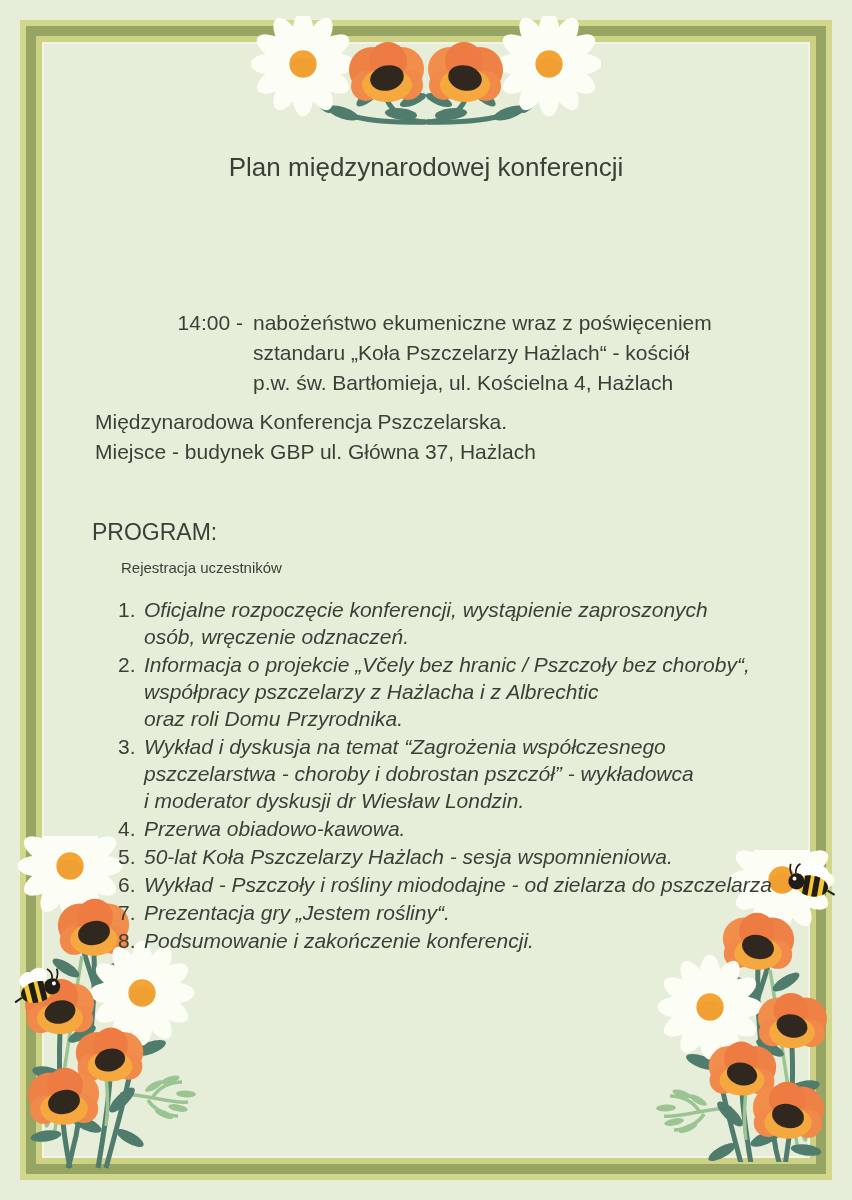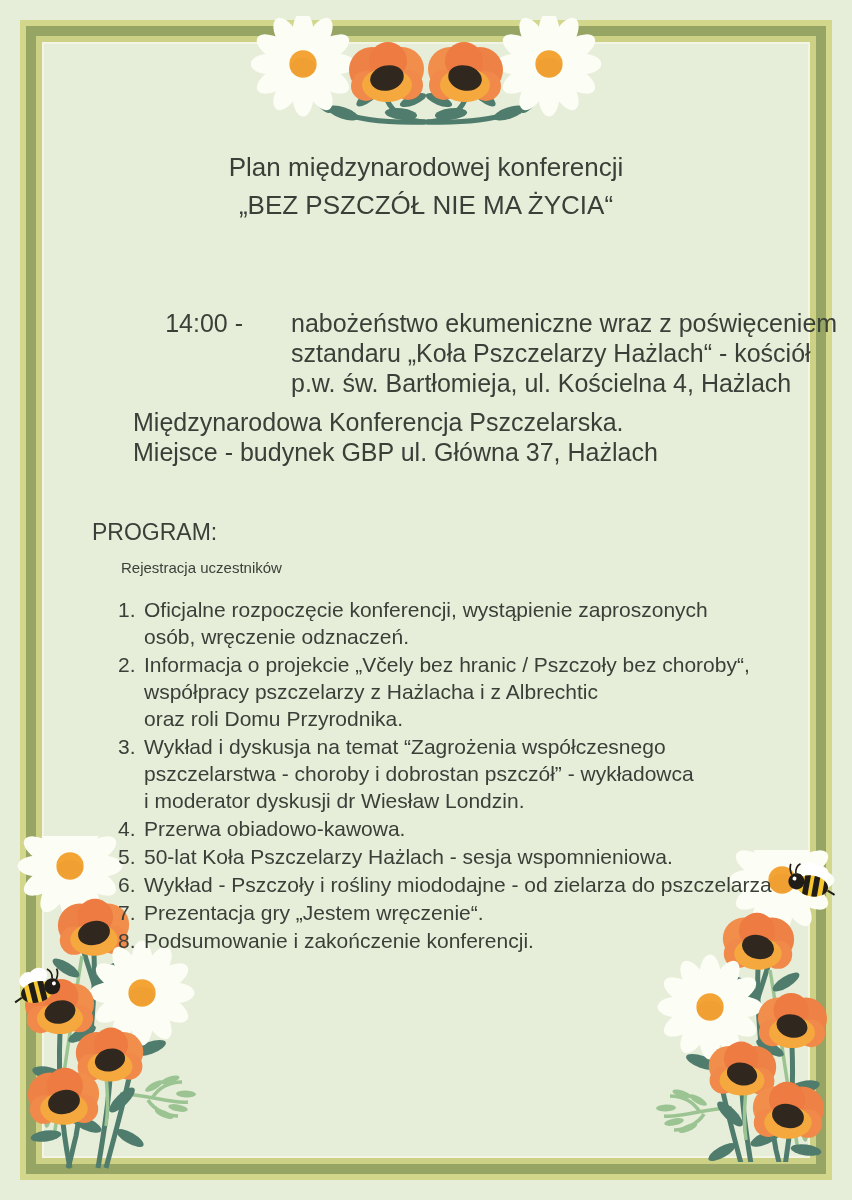--- a/index.html
+++ b/index.html
@@ -29,30 +29,30 @@
   .text-layer{position:absolute;inset:0;z-index:4;}
   .title-block{
     position:absolute;top:148px;left:0;right:0;
     text-align:center;font-size:26px;line-height:38px;
   }
   .title-line{white-space:pre;}
   .schedule{
     position:absolute;top:308px;left:95px;
     display:grid;grid-template-columns:148px 1fr;
     column-gap:10px;row-gap:9px;
-    font-size:25px;line-height:30px;
+    font-size:21px;line-height:30px;
   }
   .sched-time{text-align:right;white-space:pre;}
-  .sched-lines{white-space:pre;margin-left:38px;}
+  .sched-lines{white-space:pre;}
   .program-heading{position:absolute;top:519px;left:92px;font-size:23px;}
   .program-sub{position:absolute;top:559px;left:121px;font-size:15px;}
   .program-list{position:absolute;top:596px;left:118px;font-size:21px;line-height:27px;}
   .program-item{display:grid;grid-template-columns:26px 1fr;margin-bottom:1px;}
   .item-number{white-space:pre;}
-  .item-lines{white-space:pre;}
+  .item-lines{white-space:pre;font-style:italic;}
 </style>
 </head>
 <body>
 
 <div class="poster">
   <div class="frame"></div>
 
   <svg width="0" height="0" style="position:absolute" aria-hidden="true">
     <defs>
       <g id="daisy">
@@ -176,21 +176,20 @@
     <use href="#bee" transform="translate(32,30) rotate(-14) scale(0.95)"></use>
   </svg>
   <svg class="deco bee-right" width="70" height="60" viewBox="0 0 70 60">
     <use href="#bee" transform="translate(36,30) scale(-0.95,0.95) rotate(-10)"></use>
   </svg>
 
   <div class="text-layer">
 
     <div class="title-block">
       <div class="title-line">Plan międzynarodowej konferencji</div>
-      <div class="title-line">„BEZ PSZCZÓŁ NIE MA ŻYCIA“</div>
     </div>
 
     <div class="schedule">
       <div class="sched-time">14:00 -</div>
       <div class="sched-lines">nabożeństwo ekumeniczne wraz z poświęceniem
 sztandaru „Koła Pszczelarzy Hażlach“ - kościół
 p.w. św. Bartłomieja, ul. Kościelna 4, Hażlach</div>
       <div class="sched-lines">Międzynarodowa Konferencja Pszczelarska.
 Miejsce - budynek GBP ul. Główna 37, Hażlach</div>
     </div>
@@ -223,21 +222,21 @@
       <div class="program-item">
         <span class="item-number">5.</span>
         <span class="item-lines">50-lat Koła Pszczelarzy Hażlach - sesja wspomnieniowa.</span>
       </div>
       <div class="program-item">
         <span class="item-number">6.</span>
         <span class="item-lines">Wykład - Pszczoły i rośliny miododajne - od zielarza do pszczelarza</span>
       </div>
       <div class="program-item">
         <span class="item-number">7.</span>
-        <span class="item-lines">Prezentacja gry „Jestem wręczenie“.</span>
+        <span class="item-lines">Prezentacja gry „Jestem rośliny“.</span>
       </div>
       <div class="program-item">
         <span class="item-number">8.</span>
         <span class="item-lines">Podsumowanie i zakończenie konferencji.</span>
       </div>
     </div>
 
   </div>
 </div>
 

